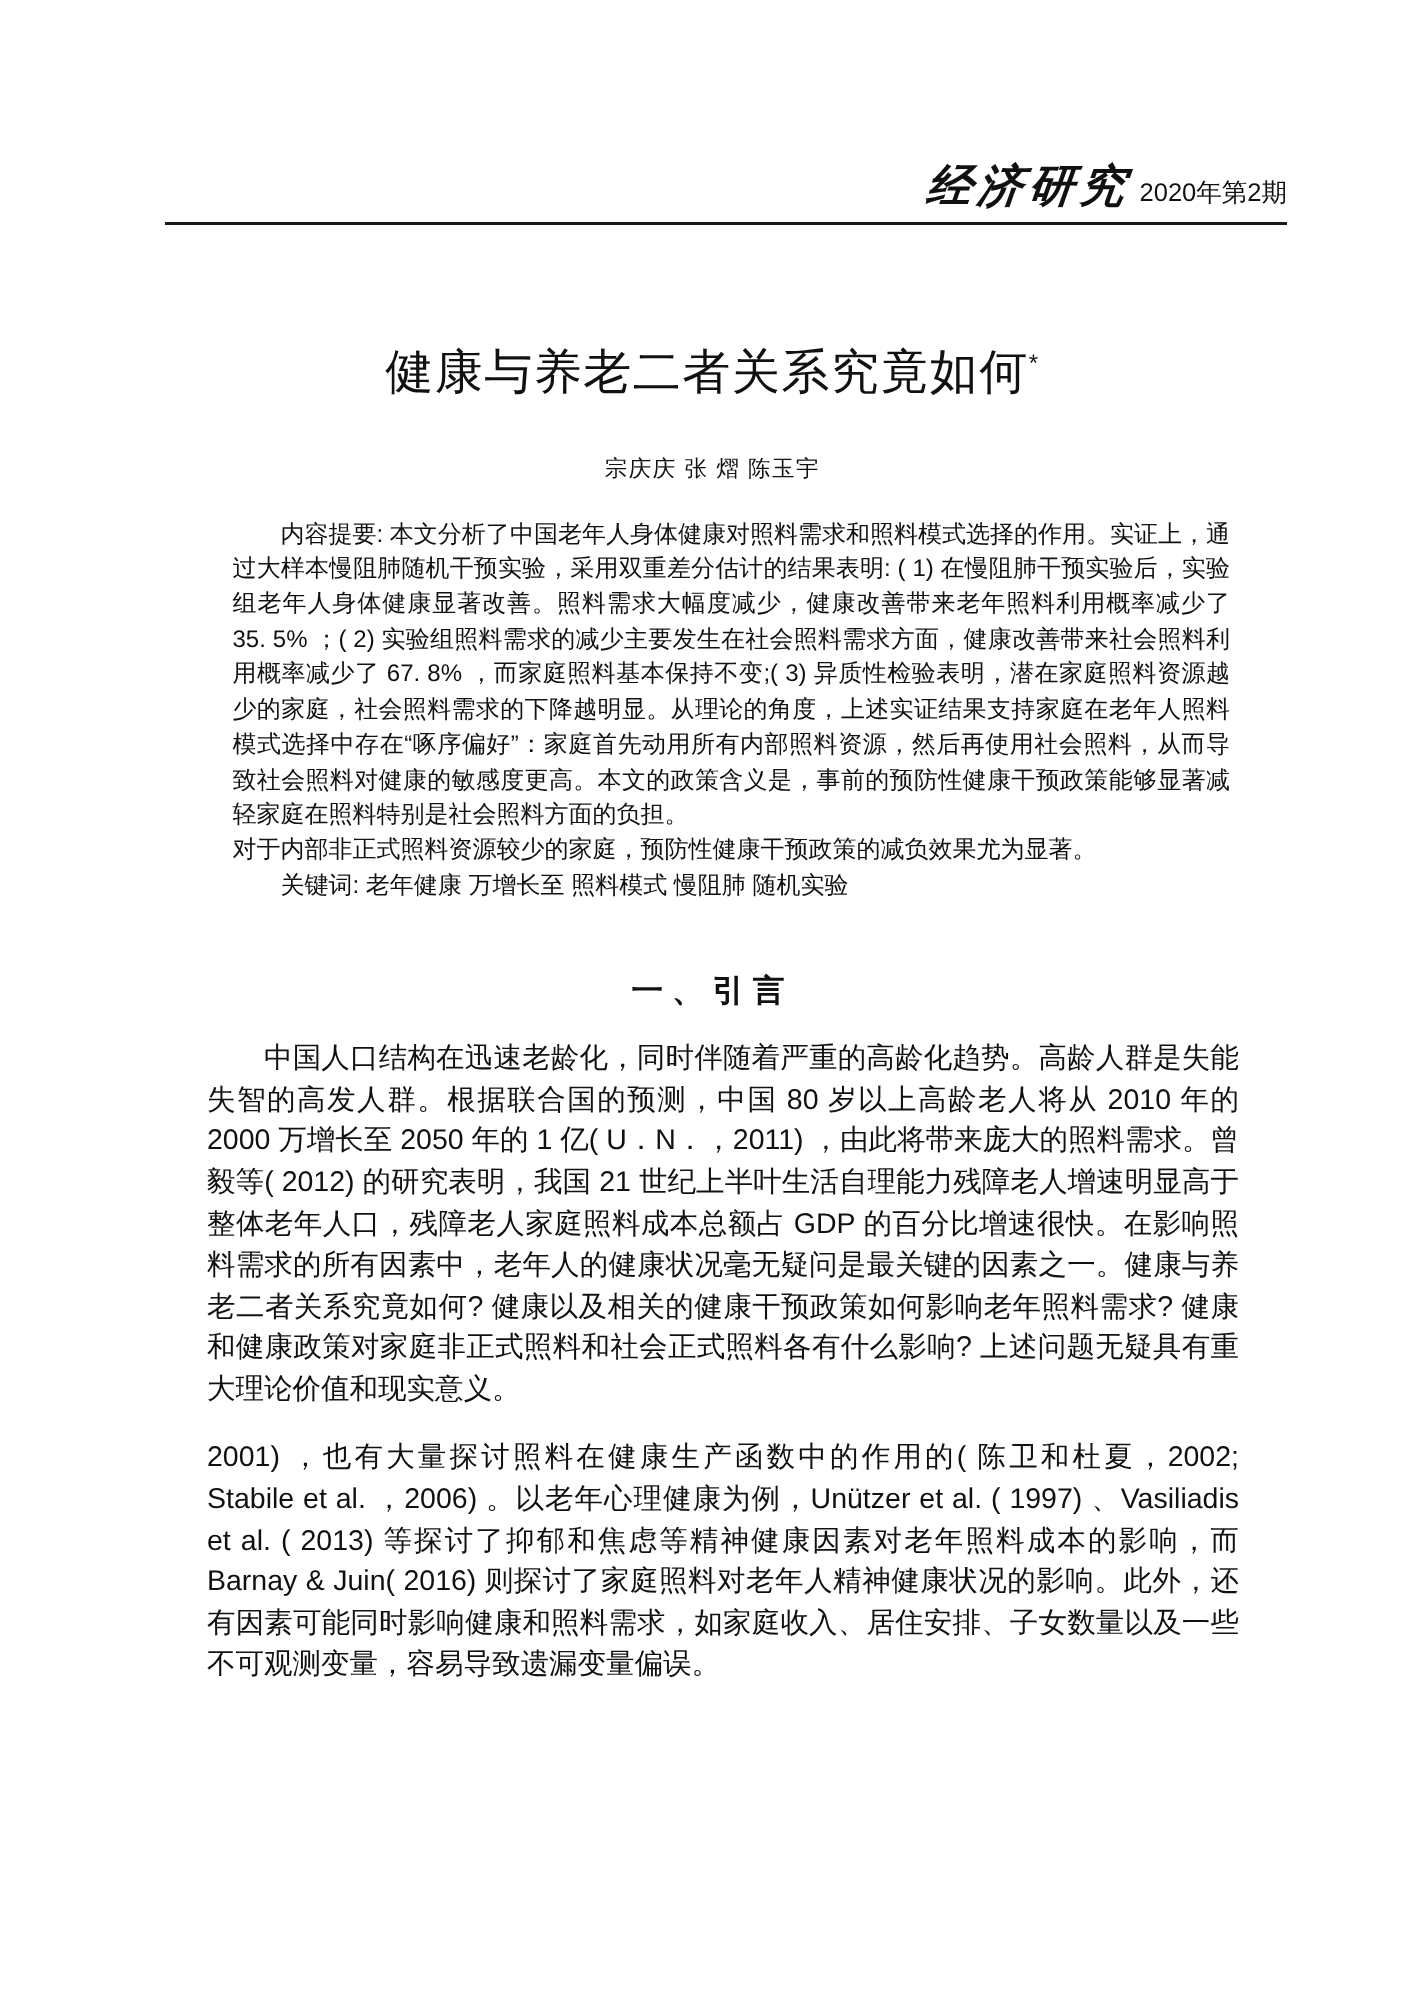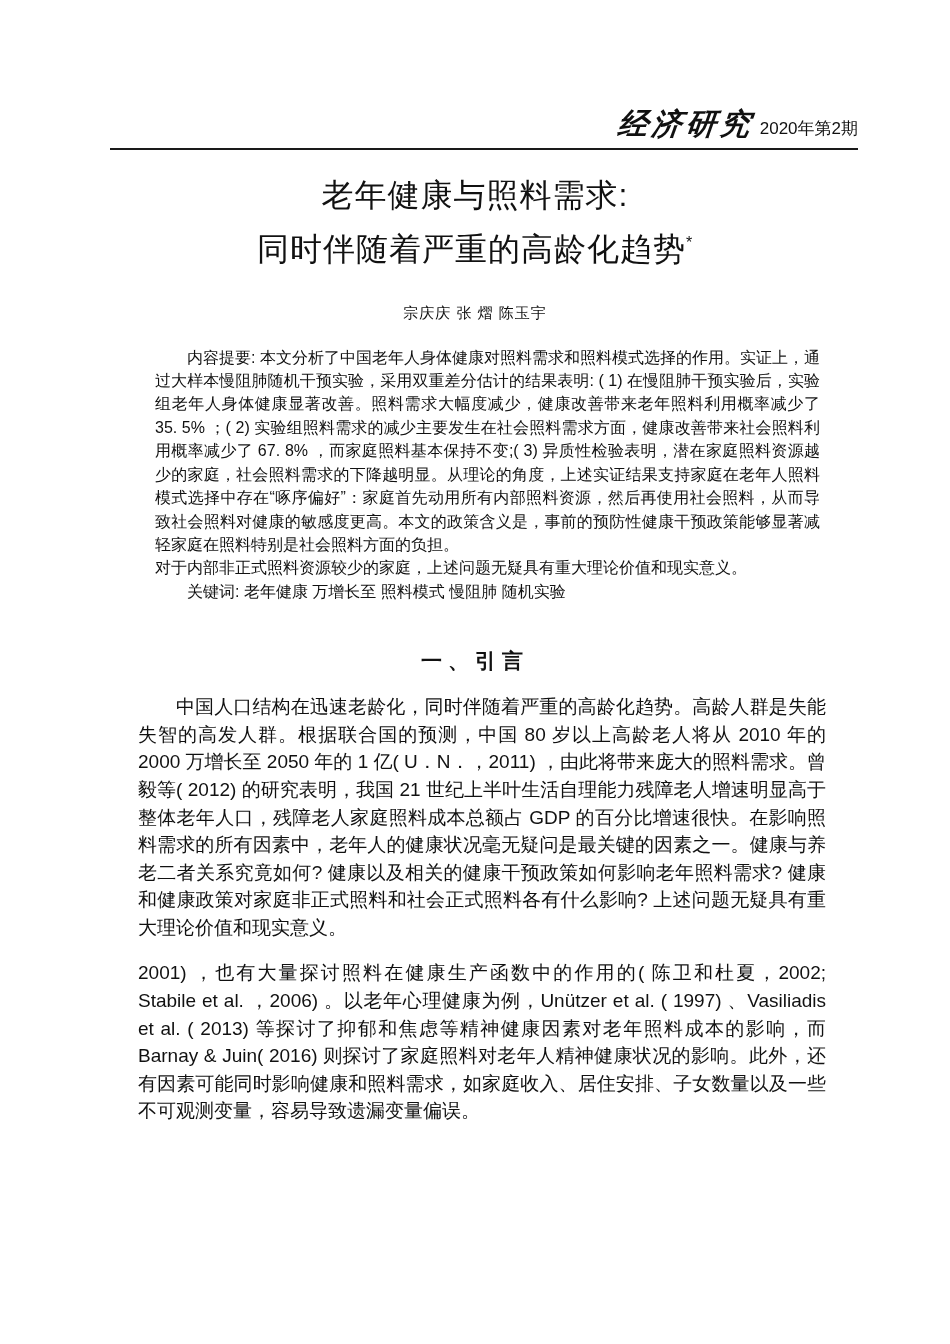--- a/index.html
+++ b/index.html
@@ -97,29 +97,29 @@
 </head>
 <body>
 
 <div class="page">
 
   <div class="header">
     <span class="journal-logo">经济研究</span><span class="issue">2020年第2期</span>
   </div>
 
   <h1 class="title">
-    <span>老年健康与照料需求:</span><br>
-    <span>同时伴随着严重的高龄化趋势</span><sup>*</sup>
+    <br>
+    <span>健康与养老二者关系究竟如何</span><sup>*</sup>
   </h1>
 
   <div class="authors">宗庆庆 张 熠 陈玉宇</div>
 
   <div class="abstract">
     <p class="indent-2em">内容提要: 本文分析了中国老年人身体健康对照料需求和照料模式选择的作用。实证上，通过大样本慢阻肺随机干预实验，采用双重差分估计的结果表明: ( 1) 在慢阻肺干预实验后，实验组老年人身体健康显著改善。照料需求大幅度减少，健康改善带来老年照料利用概率减少了 35. 5% ；( 2) 实验组照料需求的减少主要发生在社会照料需求方面，健康改善带来社会照料利用概率减少了 67. 8% ，而家庭照料基本保持不变;( 3) 异质性检验表明，潜在家庭照料资源越少的家庭，社会照料需求的下降越明显。从理论的角度，上述实证结果支持家庭在老年人照料模式选择中存在“啄序偏好”：家庭首先动用所有内部照料资源，然后再使用社会照料，从而导致社会照料对健康的敏感度更高。本文的政策含义是，事前的预防性健康干预政策能够显著减轻家庭在照料特别是社会照料方面的负担。</p>
-    <p>对于内部非正式照料资源较少的家庭，上述问题无疑具有重大理论价值和现实意义。</p>
+    <p>对于内部非正式照料资源较少的家庭，预防性健康干预政策的减负效果尤为显著。</p>
     <p class="indent-2em">关键词: 老年健康 万增长至 照料模式 慢阻肺 随机实验</p>
   </div>
 
   <h2 class="section-heading">一、引言</h2>
 
   <div class="body-text">
     <p class="indent-2em">中国人口结构在迅速老龄化，同时伴随着严重的高龄化趋势。高龄人群是失能失智的高发人群。根据联合国的预测，中国 80 岁以上高龄老人将从 2010 年的 2000 万增长至 2050 年的 1 亿( U．N．，2011) ，由此将带来庞大的照料需求。曾毅等( 2012) 的研究表明，我国 21 世纪上半叶生活自理能力残障老人增速明显高于整体老年人口，残障老人家庭照料成本总额占 GDP 的百分比增速很快。在影响照料需求的所有因素中，老年人的健康状况毫无疑问是最关键的因素之一。健康与养老二者关系究竟如何? 健康以及相关的健康干预政策如何影响老年照料需求? 健康和健康政策对家庭非正式照料和社会正式照料各有什么影响? 上述问题无疑具有重大理论价值和现实意义。</p>
     <p>2001) ，也有大量探讨照料在健康生产函数中的作用的( 陈卫和杜夏，2002; Stabile et al. ，2006) 。以老年心理健康为例，Unützer et al. ( 1997) 、Vasiliadis et al. ( 2013) 等探讨了抑郁和焦虑等精神健康因素对老年照料成本的影响，而 Barnay &amp; Juin( 2016) 则探讨了家庭照料对老年人精神健康状况的影响。此外，还有因素可能同时影响健康和照料需求，如家庭收入、居住安排、子女数量以及一些不可观测变量，容易导致遗漏变量偏误。</p>
   </div>
 

